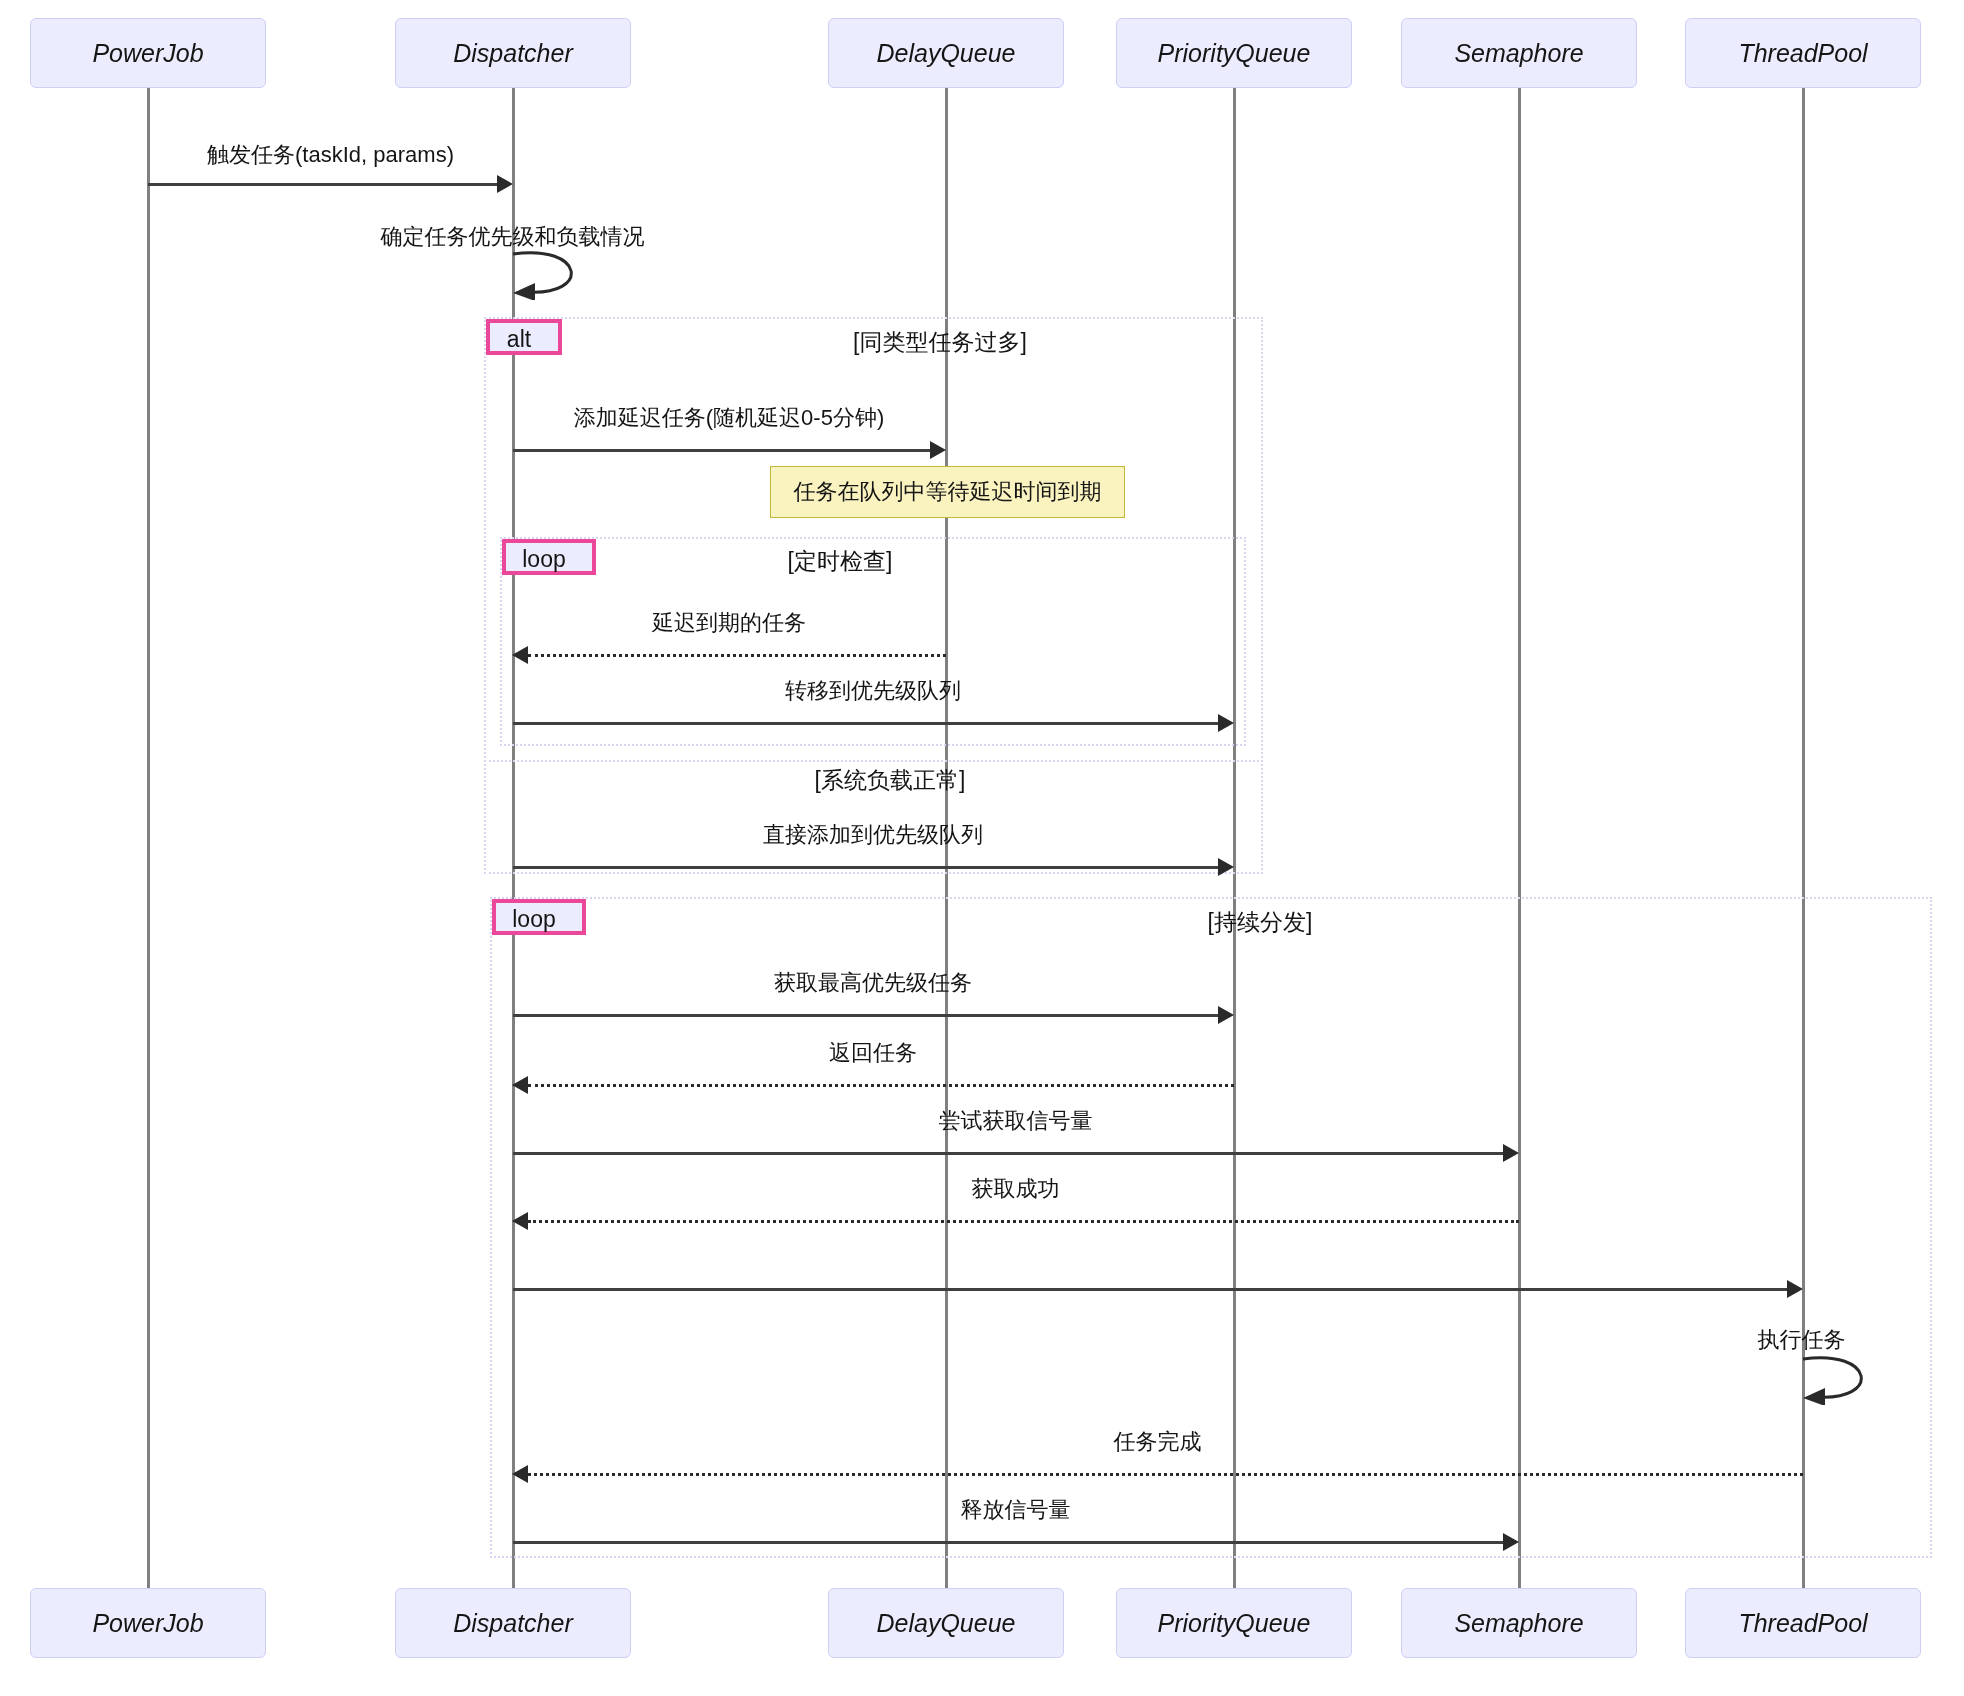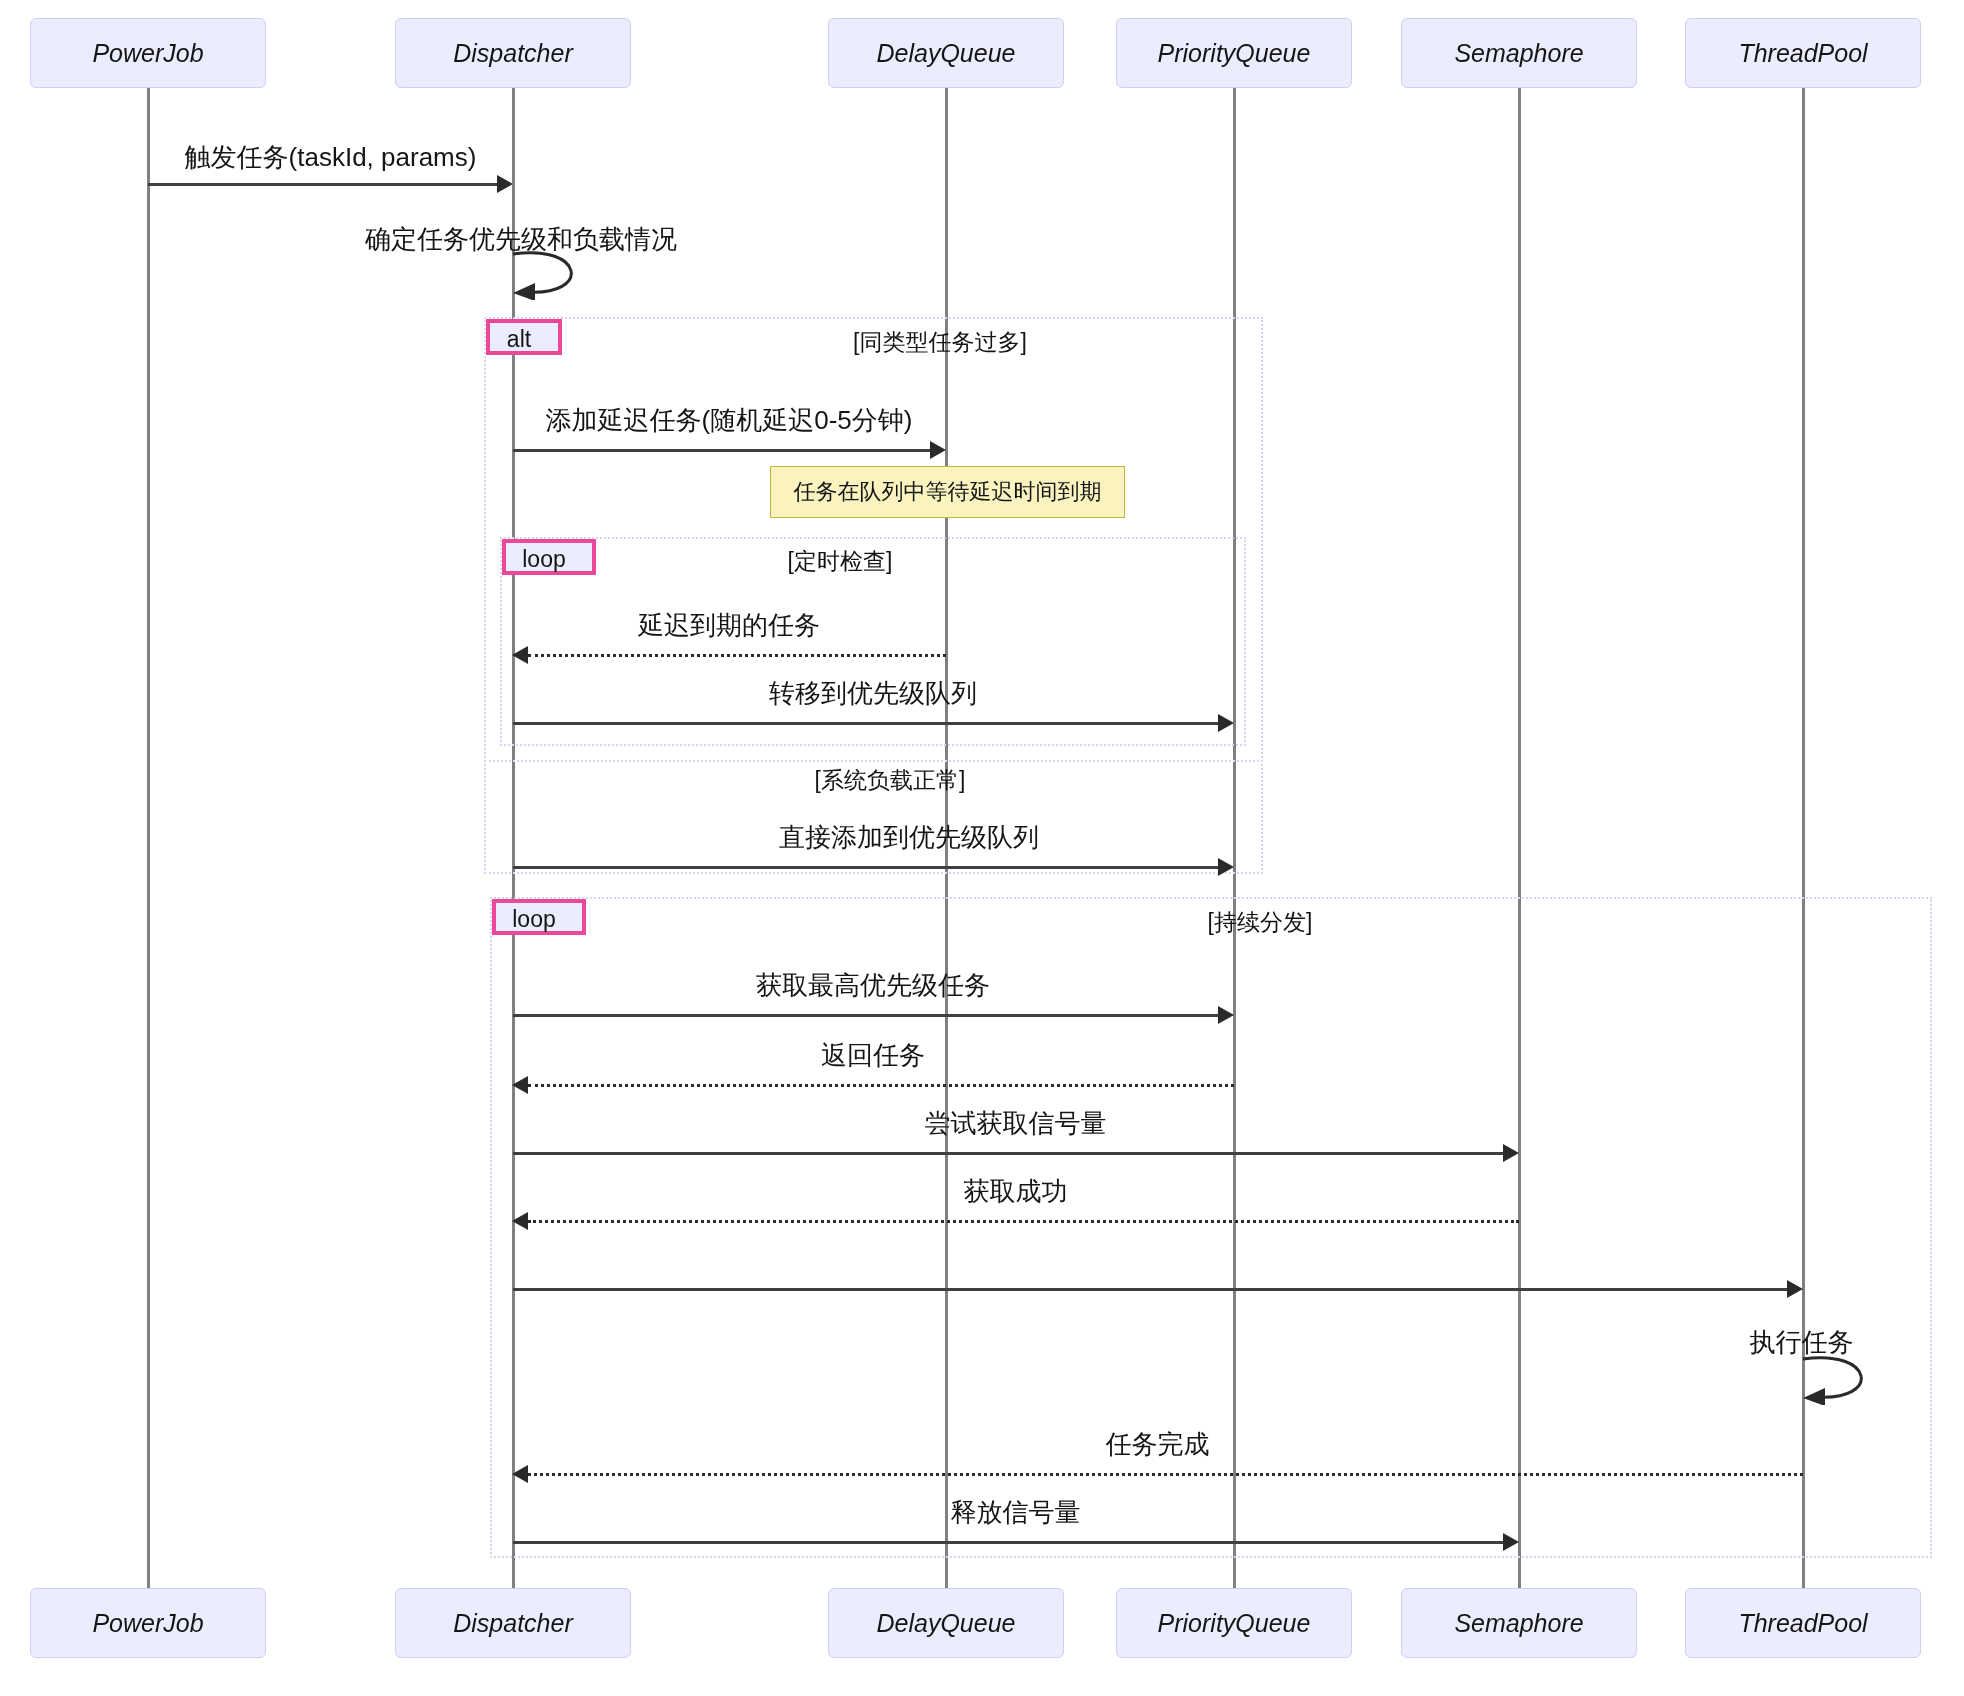--- a/index.html
+++ b/index.html
@@ -32,21 +32,21 @@
   .arrowhead{
     position:absolute;
     width:0;height:0;
     border-top:9px solid transparent;
     border-bottom:9px solid transparent;
   }
   .arrowhead.right{border-left:16px solid #2a2a2a;}
   .arrowhead.left{border-right:16px solid #2a2a2a;}
   .msglabel{
     position:absolute;
-    font-size:26px;
+    font-size:22px;
     color:#151515;
     white-space:nowrap;
     text-align:center;
   }
   .frame{
     position:absolute;
     border:2px dotted #D8D5F2;
     box-sizing:border-box;
   }
   .frametag{
@@ -130,21 +130,21 @@
   <div class="msgline dashed" style="left:528px;top:654px;width:418px;"></div>
   <div class="arrowhead left" style="left:512px;top:646px;"></div>
 
   <div class="msglabel" style="left:513px;top:676px;width:720px;">转移到优先级队列</div>
   <div class="msgline" style="left:513px;top:722px;width:706px;"></div>
   <div class="arrowhead right" style="left:1218px;top:714px;"></div>
 
   <div class="divider" style="left:484px;top:760px;width:779px;"></div>
   <div class="framecond" style="left:690px;top:765px;width:400px;text-align:center;">[系统负载正常]</div>
 
-  <div class="msglabel" style="left:513px;top:820px;width:720px;padding-left:36px;">直接添加到优先级队列</div>
+  <div class="msglabel" style="left:513px;top:820px;width:720px;">直接添加到优先级队列</div>
   <div class="msgline" style="left:513px;top:866px;width:706px;"></div>
   <div class="arrowhead right" style="left:1218px;top:858px;"></div>
 
   <div class="frame" style="left:490px;top:897px;width:1442px;height:661px;"></div>
   <div class="frametag" style="left:492px;top:899px;width:94px;height:36px;">loop</div>
   <div class="framecond" style="left:1160px;top:907px;width:200px;text-align:center;">[持续分发]</div>
 
   <div class="msglabel" style="left:513px;top:968px;width:720px;">获取最高优先级任务</div>
   <div class="msgline" style="left:513px;top:1014px;width:706px;"></div>
   <div class="arrowhead right" style="left:1218px;top:1006px;"></div>

